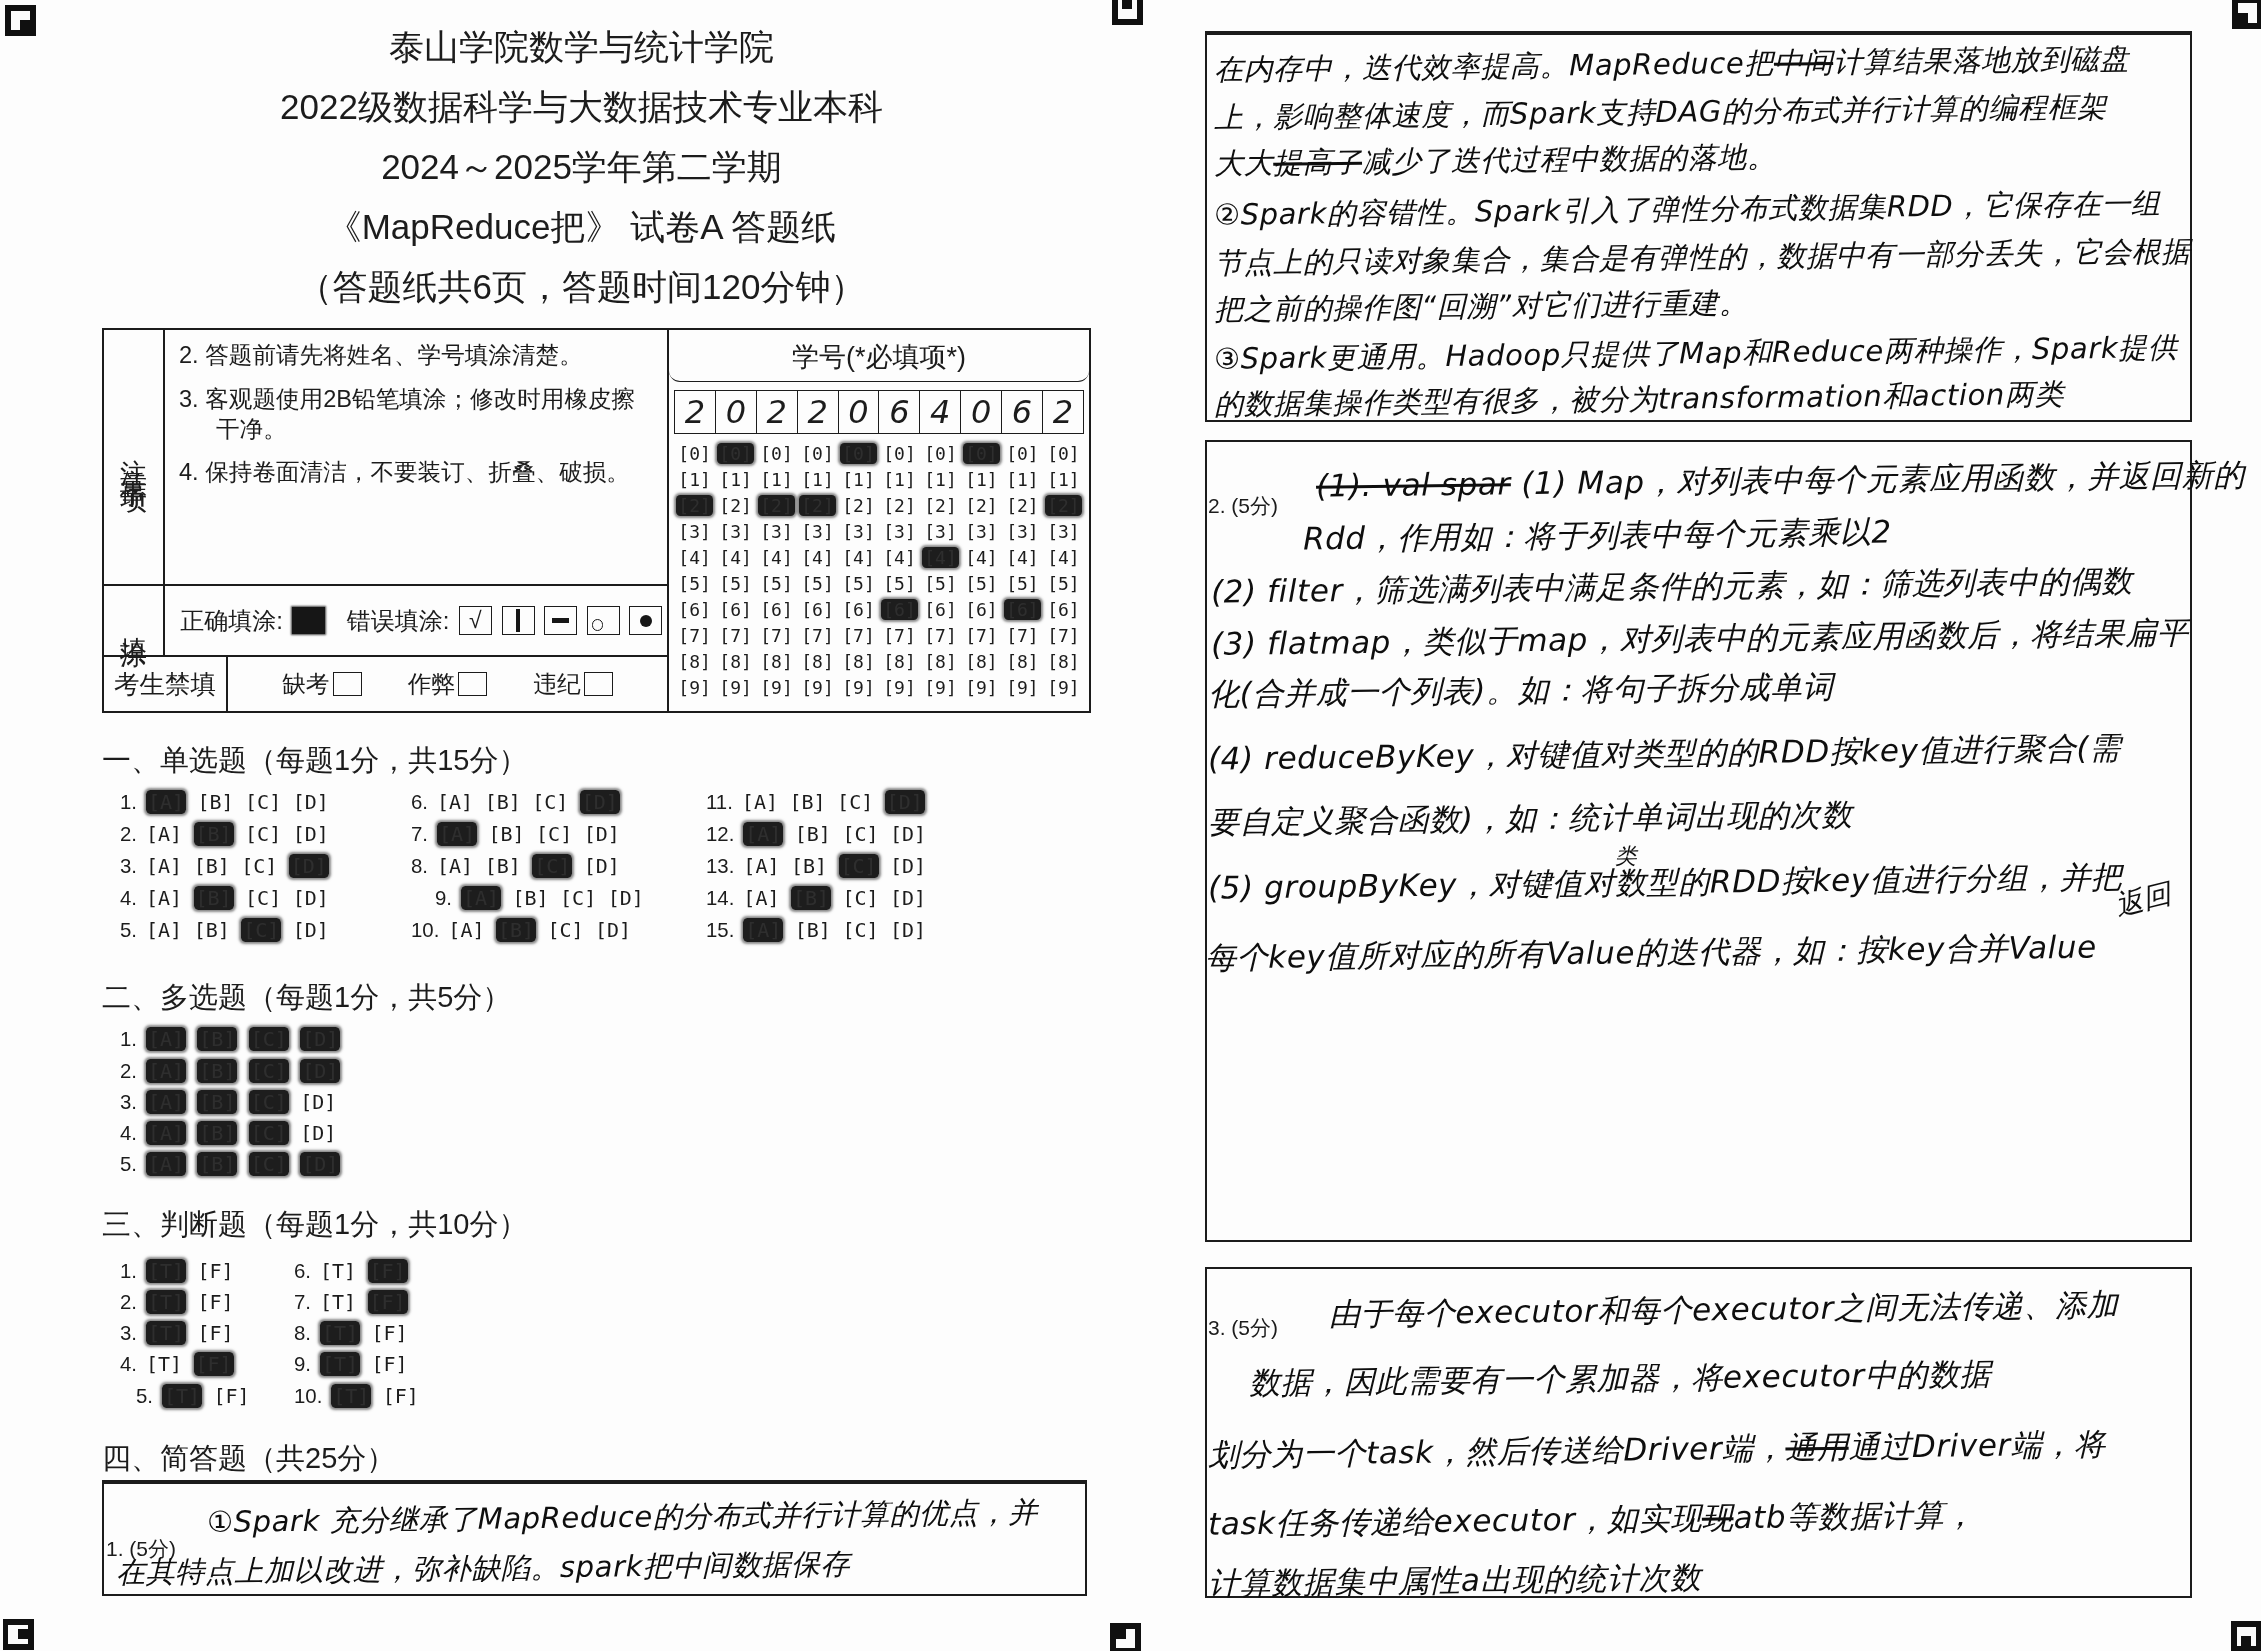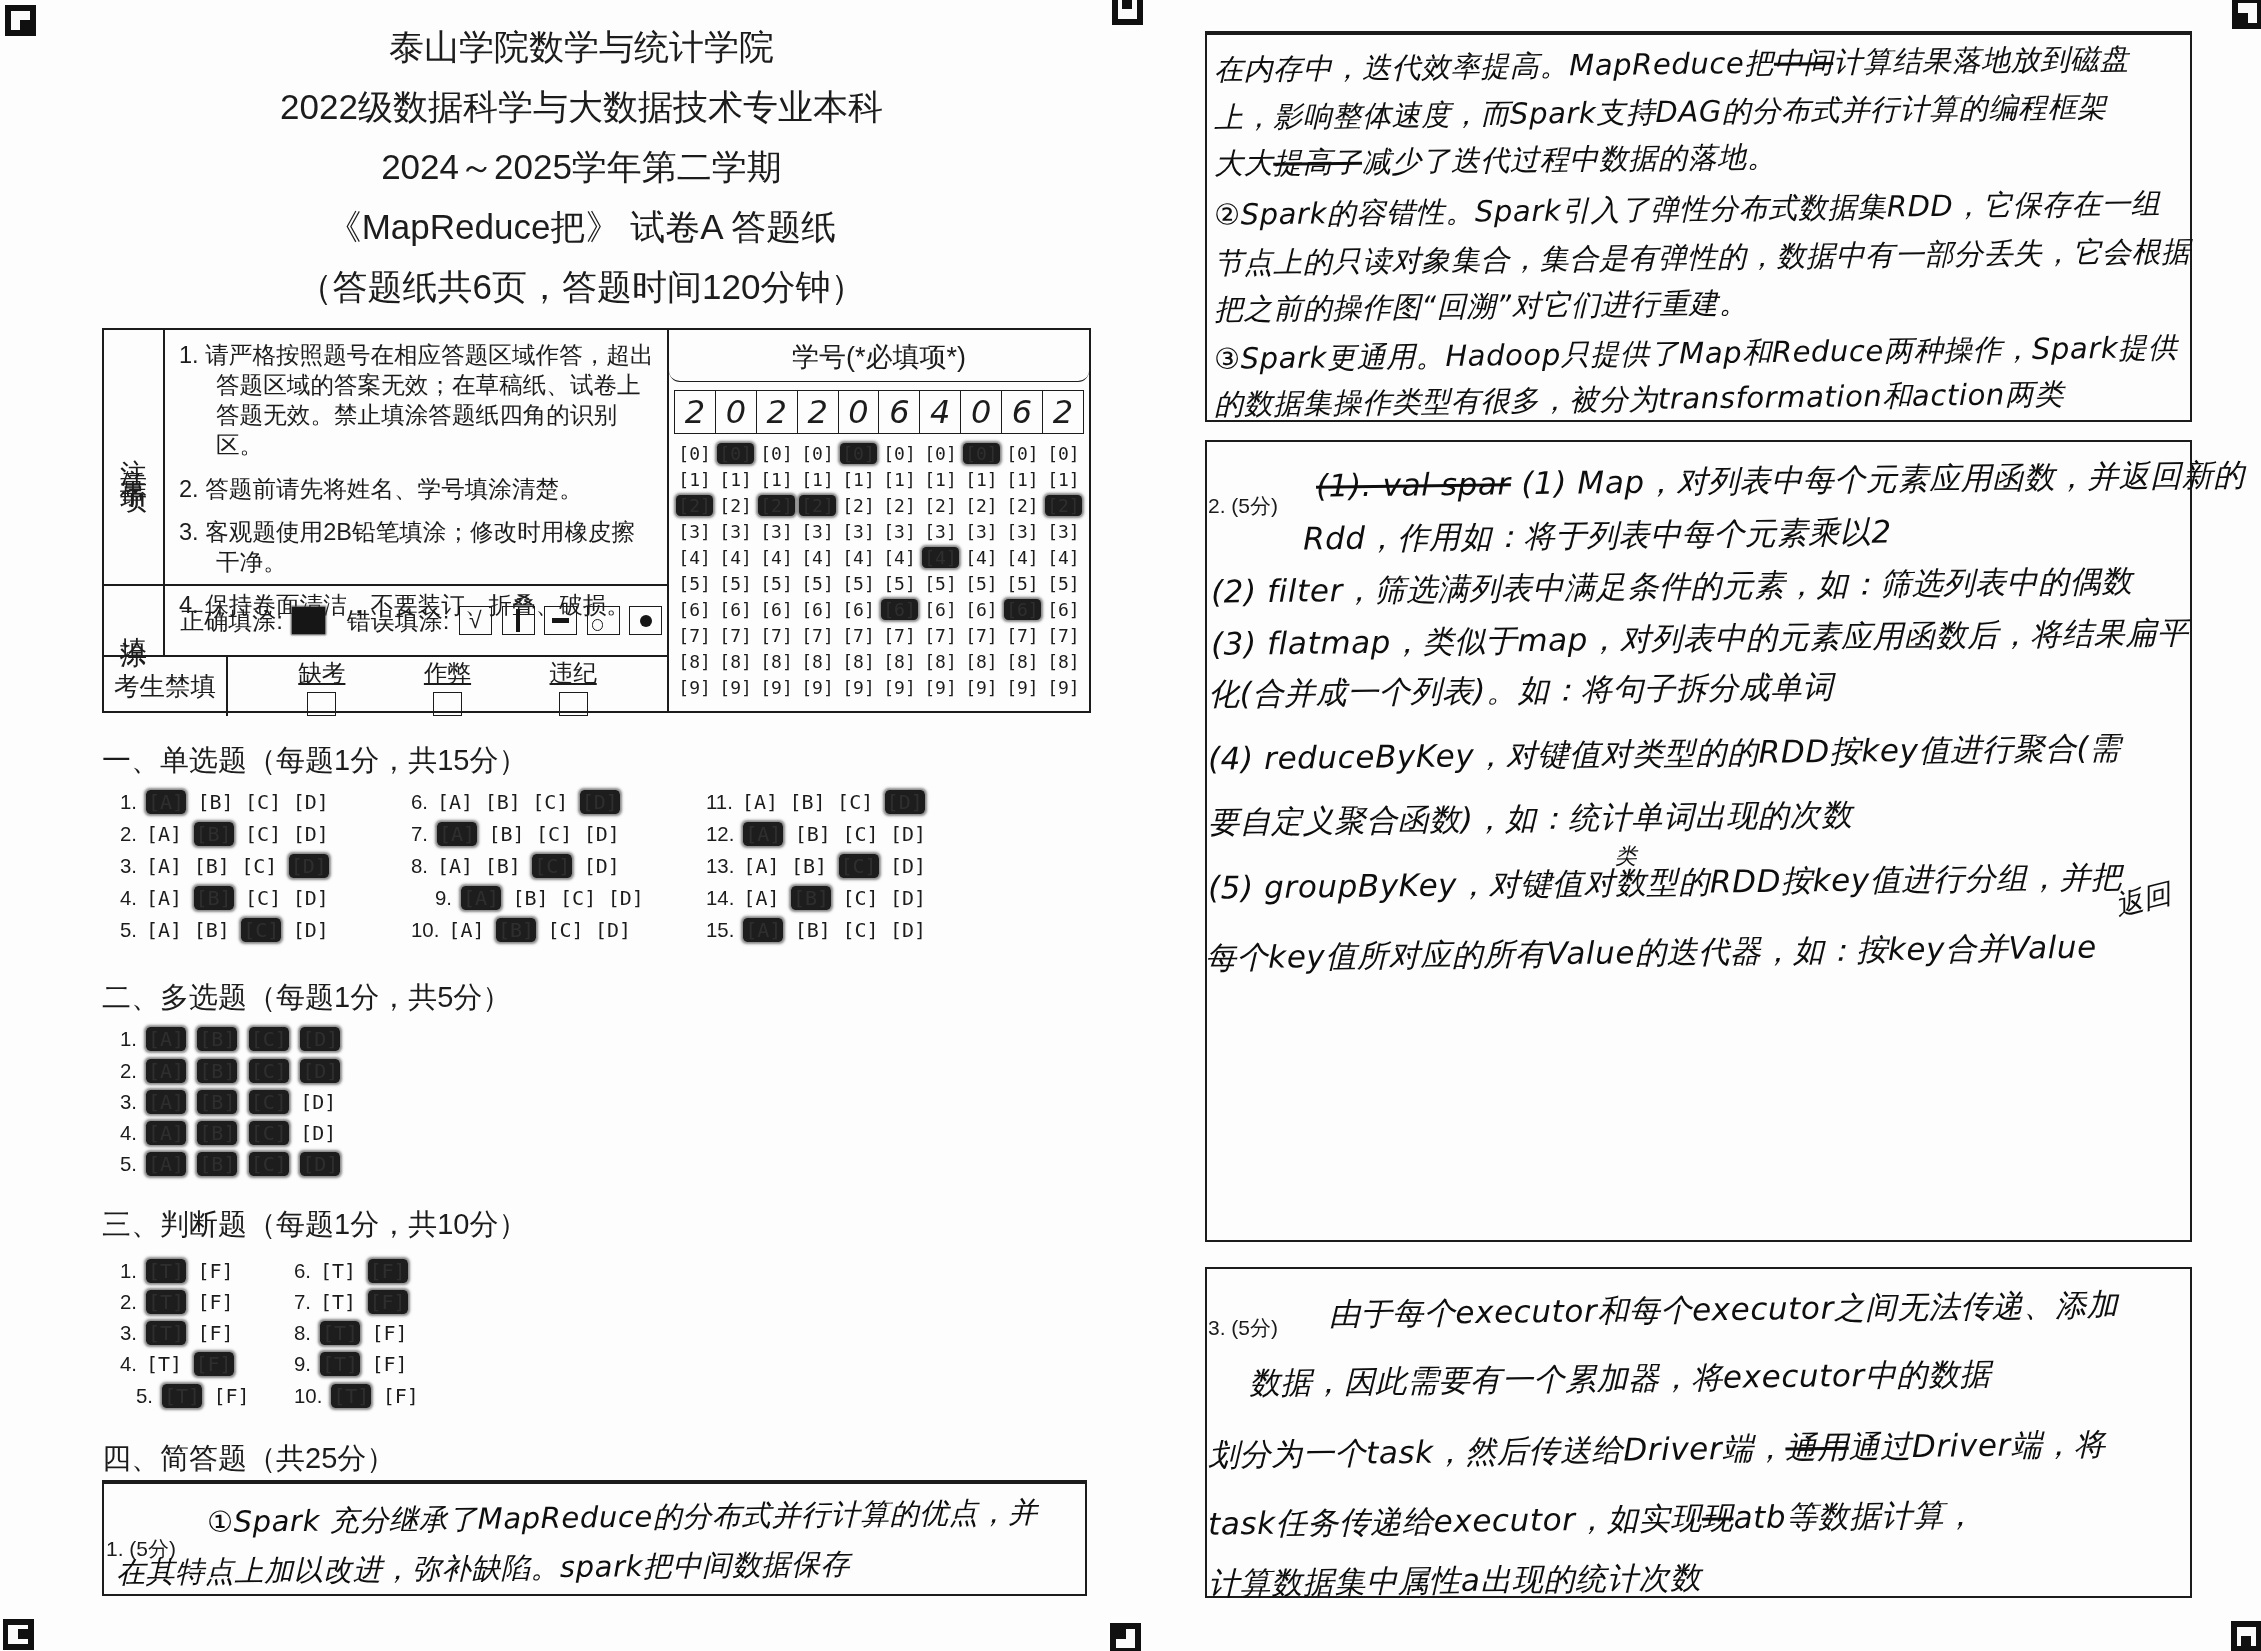--- a/index.html
+++ b/index.html
@@ -35,21 +35,21 @@
   .mark-box{width:33px;height:29px;border:1.9px solid #1c1c1c;margin-left:9.6px;display:flex;
             align-items:center;justify-content:center;position:relative;box-sizing:border-box;}
   .glyph-check{font-size:23px;}
   .glyph-vbar{width:4.5px;height:23px;background:#161616;}
   .glyph-dash{width:16.6px;height:5.1px;background:#161616;}
   .glyph-circle{position:absolute;left:3.8px;bottom:3.2px;width:9.6px;height:9.6px;border:1.9px solid #161616;border-radius:50%;}
   .glyph-dot{width:12px;height:12px;background:#161616;border-radius:50%;}
   .rowA3{flex:1;display:flex;}
   .forbid-label{flex:0 0 122px;border-right:2.5px solid #1c1c1c;display:flex;align-items:center;justify-content:center;font-size:25.5px;}
   .forbid-groups{flex:1;display:flex;justify-content:space-around;align-items:center;padding:0 31px;}
-  .forbid-group{display:flex;flex-direction:column;align-items:center;gap:3.2px;text-decoration:underline;}
+  .forbid-group{display:flex;flex-direction:row;align-items:center;gap:3.2px;}
   .forbid-name{font-size:23.6px;}
   .forbid-box{width:29px;height:24px;border:1.9px solid #1c1c1c;box-sizing:border-box;}
 
   
   .boxB{position:absolute;left:667px;top:328px;width:424px;height:385px;
         border:2.5px solid #1c1c1c;box-sizing:border-box;}
   .sid-title{font-size:27px;text-align:center;padding:9px 0 6.4px 0;border-bottom:1.9px solid #1c1c1c;border-radius:11px;}
   .sid-digit-row{margin:7.6px 5.1px 1.3px 5.1px;border:1.9px solid #1c1c1c;display:flex;height:42px;}
   .sid-digit{flex:1;border-left:1.9px solid #1c1c1c;display:flex;align-items:center;justify-content:center;
              font-size:32px;font-style:italic;font-family:"DejaVu Sans",sans-serif;}
@@ -99,21 +99,20 @@
       <div class="header-line">《MapReduce把》 试卷A 答题纸</div>
       <div class="header-line">（答题纸共6页，答题时间120分钟）</div>
     </div>
 
   <div class="boxA">
     <div class="rowA1">
       <div class="side-label">
         <span class="vtext">注意事项</span>
       </div>
       <div class="notice-items" id="notice-items">
-          <div class="notice-item">1.  请严格按照题号在相应答题区域作答，超出答题区域的答案无效；在草稿纸、试卷上答题无效。禁止填涂答题纸四角的识别区。</div>
           <div class="notice-item">2.  答题前请先将姓名、学号填涂清楚。</div>
           <div class="notice-item">3.  客观题使用2B铅笔填涂；修改时用橡皮擦干净。</div>
           <div class="notice-item">4.  保持卷面清洁，不要装订、折叠、破损。</div>
         </div>
     </div>
     <div class="rowA2">
       <div class="side-label">
         <span class="vtext" style="letter-spacing:5.1px">填涂</span>
       </div>
       <div class="fill-content">

